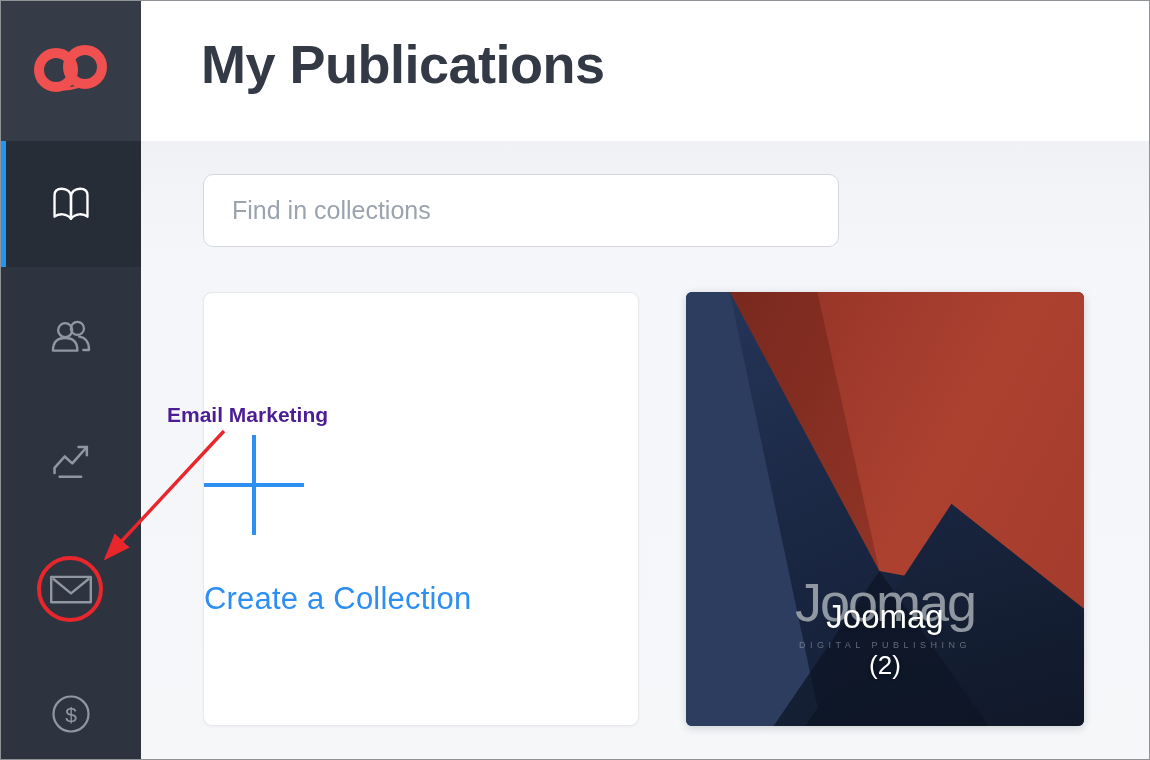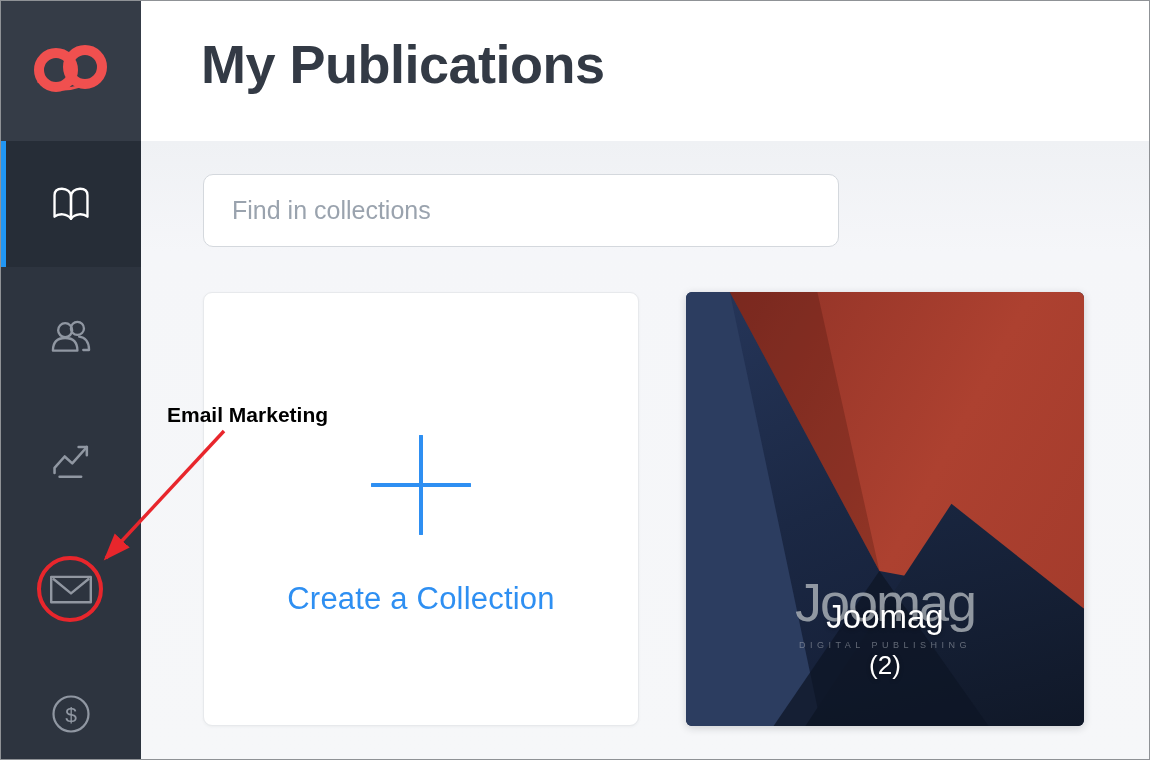--- a/index.html
+++ b/index.html
@@ -32,21 +32,21 @@
     background:linear-gradient(180deg,#eff1f4 0%, #f5f6f9 18%, #f6f7f9 100%); }
 
   .search-input { position:absolute; left:62px; top:33px; width:636px; height:73px;
     border:1px solid #d4d8dd; border-radius:10px; background:#fff; outline:none;
     font-size:25px; color:#3a424c; padding:0 28px; font-family:"Liberation Sans",sans-serif; }
   .search-input::placeholder { color:#9aa3ae; }
 
   .create-card { position:absolute; left:62px; top:151px; width:436px; height:434px;
     background:#fff; border:1px solid #e7e9ec; border-radius:9px;
     box-shadow:0 1px 3px rgba(40,50,60,.05); cursor:pointer;
-    display:flex; flex-direction:column; align-items:center; }
+    display:flex; flex-direction:column; }
   .plus-icon { margin-top:142px; }
   .create-label { margin-top:42px; font-size:31px; color:#2e8ff2; letter-spacing:.2px; }
 
   
   .pub-tile { position:absolute; left:545px; top:151px; width:398px; height:434px;
     border-radius:6px; overflow:hidden; cursor:pointer;
     background:linear-gradient(155deg,#26365a 0%, #1b2844 45%, #121b31 100%);
     box-shadow:0 2px 8px rgba(20,25,40,.18); }
   .pub-tile .facet { position:absolute; inset:0; }
   .facet-left-band { background:#2c3d60; clip-path:polygon(0 0, 11% 0, 34% 100%, 0 100%); }
@@ -64,21 +64,21 @@
   .wm-word { font-size:54px; letter-spacing:-2px; color:rgba(175,181,188,.8); }
   .wm-tag { margin-top:12px; font-size:9px; letter-spacing:4.5px; color:rgba(165,172,180,.55); }
 
   .tile-name { position:absolute; left:0; right:0; top:306px; text-align:center;
     font-size:33px; color:#ffffff; text-shadow:0 1px 4px rgba(0,0,0,.35); }
   .tile-count { position:absolute; left:0; right:0; top:358px; text-align:center;
     font-size:26px; color:#ffffff; text-shadow:0 1px 4px rgba(0,0,0,.35); }
 
   
   .annot-label { position:absolute; left:166px; top:402px; font-size:21px; font-weight:bold;
-    color:#000000; z-index:30; white-space:nowrap; }
+    color:#4c1d95; z-index:30; white-space:nowrap; }
   .annot-arrow { position:absolute; left:85px; top:424px; z-index:30; }
   .annot-circle { position:absolute; left:36px; top:555px; width:66px; height:66px;
     border:4px solid #e8262c; border-radius:50%; z-index:30; }
 </style>
 </head>
 <body>
 
 <div class="screen">
 
   <div class="sidebar">

